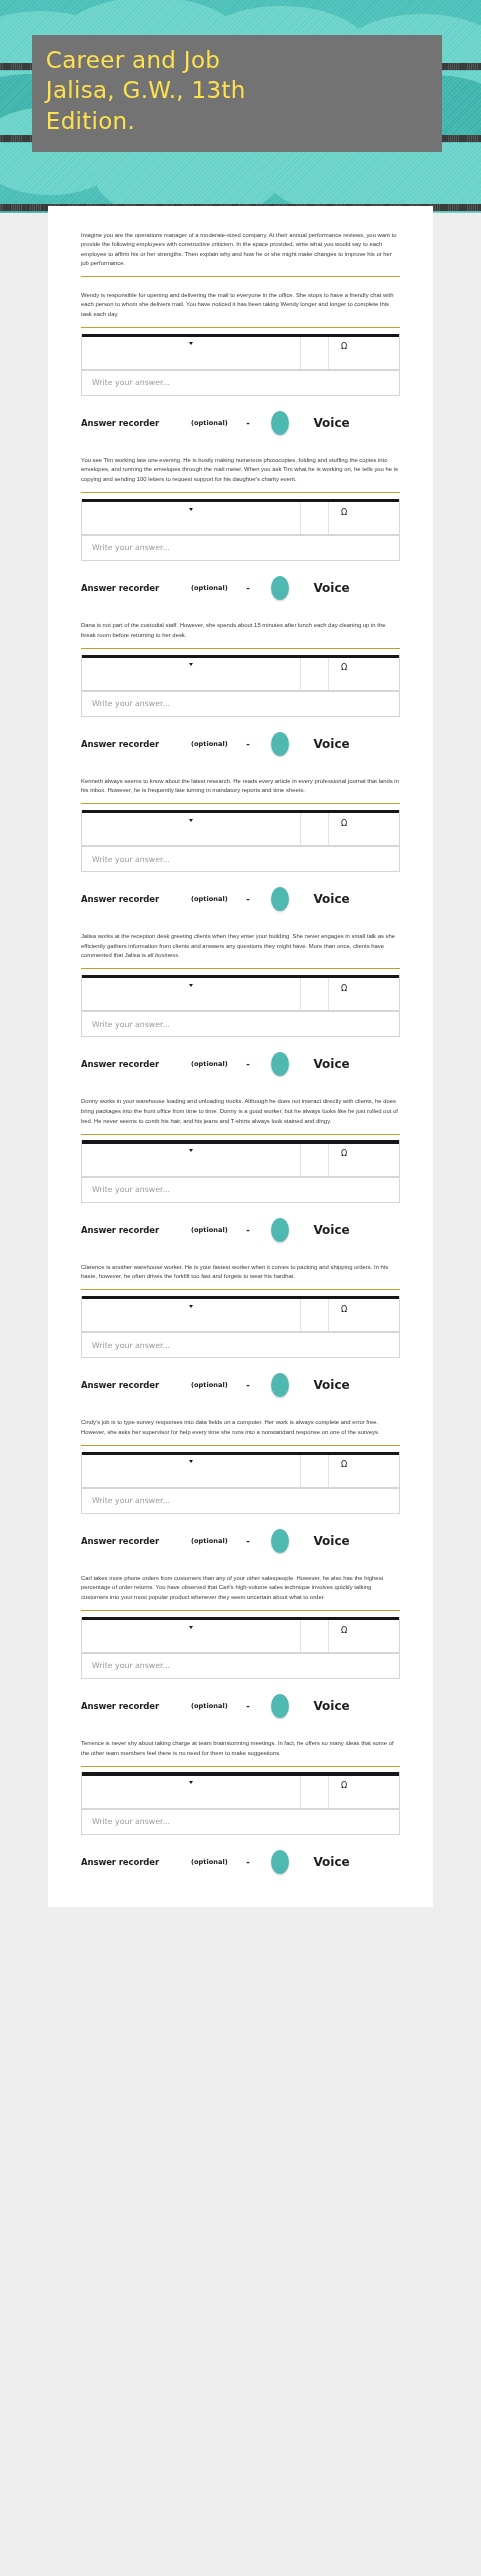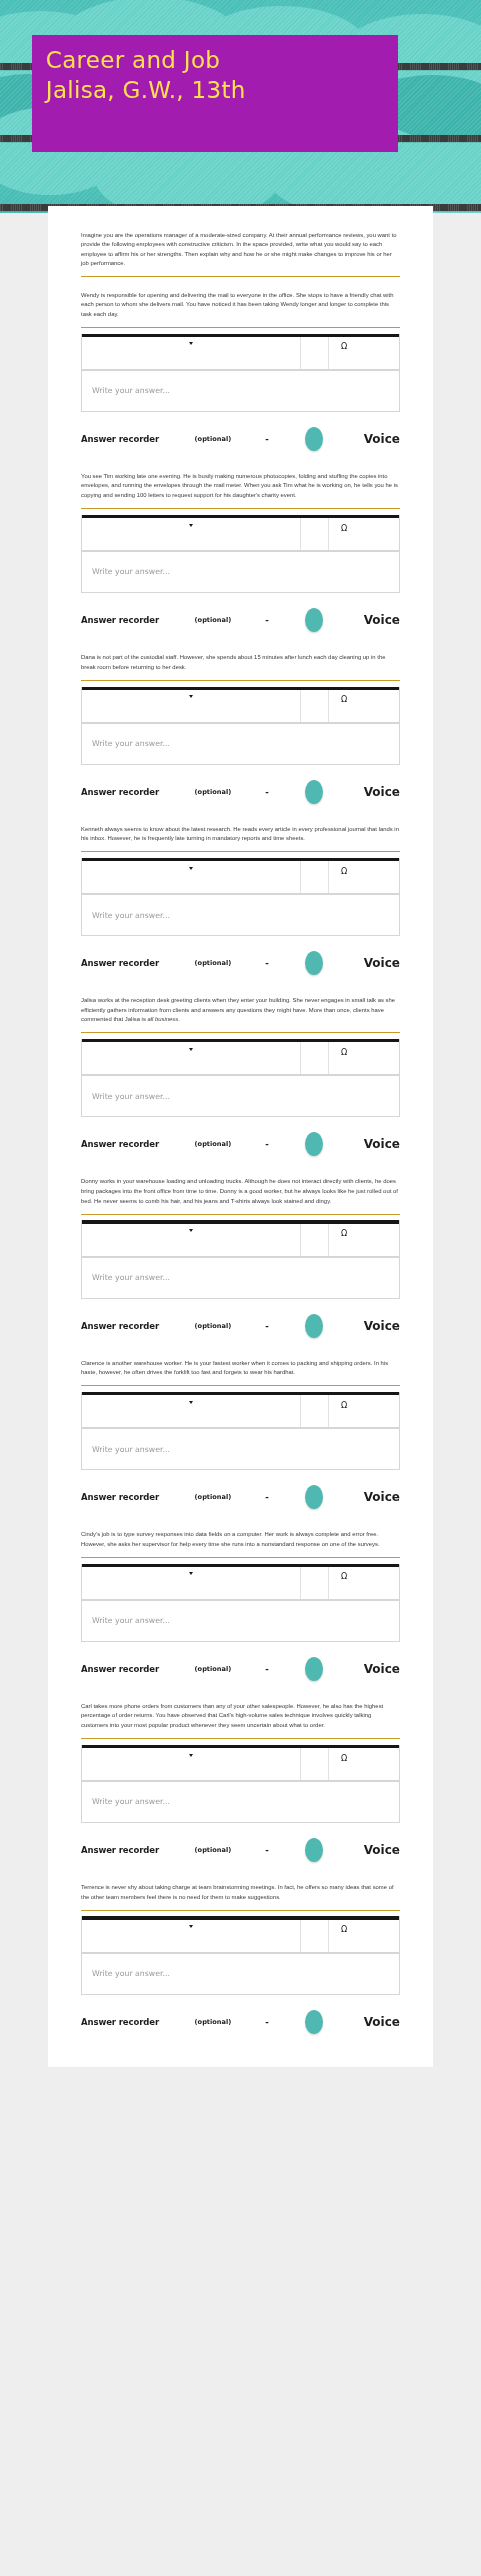--- a/index.html
+++ b/index.html
@@ -55,23 +55,23 @@
     background: #3b3b3b;
     background-image: repeating-linear-gradient(90deg,
       rgba(255,255,255,0.13) 0px, rgba(255,255,255,0.13) 0.6px,
       rgba(0,0,0,0) 0.6px, rgba(0,0,0,0) 1.9px);
     box-shadow: 0 0.6px 0 rgba(0,0,0,0.15);
   }
   .title-card {
     position: absolute;
     left: 32px;
     top: 35px;
-    width: 366px;
+    width: 410px;
     height: 117px;
-    background: #a21caf;
+    background: #737373;
     padding: 10px 13.8px 6.3px 13.8px;
     z-index: 5;
   }
   .title-card .title-text {
     font-family: "DejaVu Sans", sans-serif;
     font-size: 23px;
     line-height: 1.32;
     color: #ffe14d;
     font-weight: 400;
     letter-spacing: 0.3px;
@@ -159,52 +159,51 @@
   }
   .omega {
     font-family: "DejaVu Sans", sans-serif;
     font-size: 8.1px;
     color: #1a1a1a;
     line-height: 1;
   }
   .answer-area {
     border: 0.6px solid #d6d6d6;
     border-top: none;
-    height: 41px;
+    height: 25px;
     display: flex;
     align-items: center;
     padding-left: 10px;
     background: #fff;
   }
   .answer-placeholder {
     font-family: "DejaVu Sans", sans-serif;
     font-size: 7.8px;
     color: #9a9a9a;
   }
 
   .recorder-row {
     display: flex;
     align-items: center;
     margin-top: 15px;
-    gap: 4px;
-    justify-content: space-between;
+    gap: 16px;
   }
   .rec-label-bold {
     font-family: "DejaVu Sans", sans-serif;
     font-weight: bold;
     font-size: 8.5px;
     color: #1d1d1d;
     letter-spacing: -0.1px;
   }
   .rec-label-small {
     font-family: "DejaVu Sans", sans-serif;
     font-weight: bold;
     font-size: 6.6px;
     color: #1d1d1d;
-    margin-left: 4px;
+    margin-left: 16px;
   }
   .rec-dash {
     font-family: "DejaVu Sans", sans-serif;
     font-weight: bold;
     font-size: 8.5px;
     color: #1d1d1d;
     margin-left: 2.5px;
   }
   .rec-bubble {
     width: 18px; height: 24px;
@@ -241,20 +240,21 @@
     <div class="cloud" style="left:263px;  top:122px; width:175px; height:94px;"></div>
     <div class="cloud" style="left:376px;  top:135px; width:157px; height:88px;"></div>
 
     <div class="stripe" style="top:63px;"></div>
     <div class="stripe" style="top:135px;"></div>
     <div class="stripe" style="top:204px;"></div>
 
     <div class="title-card">
       <div class="title-text">Career and Job</div>
       <div class="title-text">Jalisa, G.W., 13th</div>
+      <div class="title-text">Edition.</div>
     </div>
   </div>
 
   <div class="sheet">
 
     <p class="intro">Imagine you are the operations manager of a moderate-sized company. At their annual performance reviews, you want to provide the following employees with constructive criticism. In the space provided, write what you would say to each employee to affirm his or her strengths. Then explain why and how he or she might make changes to improve his or her job performance.</p>
     <hr class="gold-rule">
 
     <div class="qblock">
       <p class="qtext">Wendy is responsible for opening and delivering the mail to everyone in the office. She stops to have a friendly chat with each person to whom she delivers mail. You have noticed it has been taking Wendy longer and longer to complete this task each day.</p>

